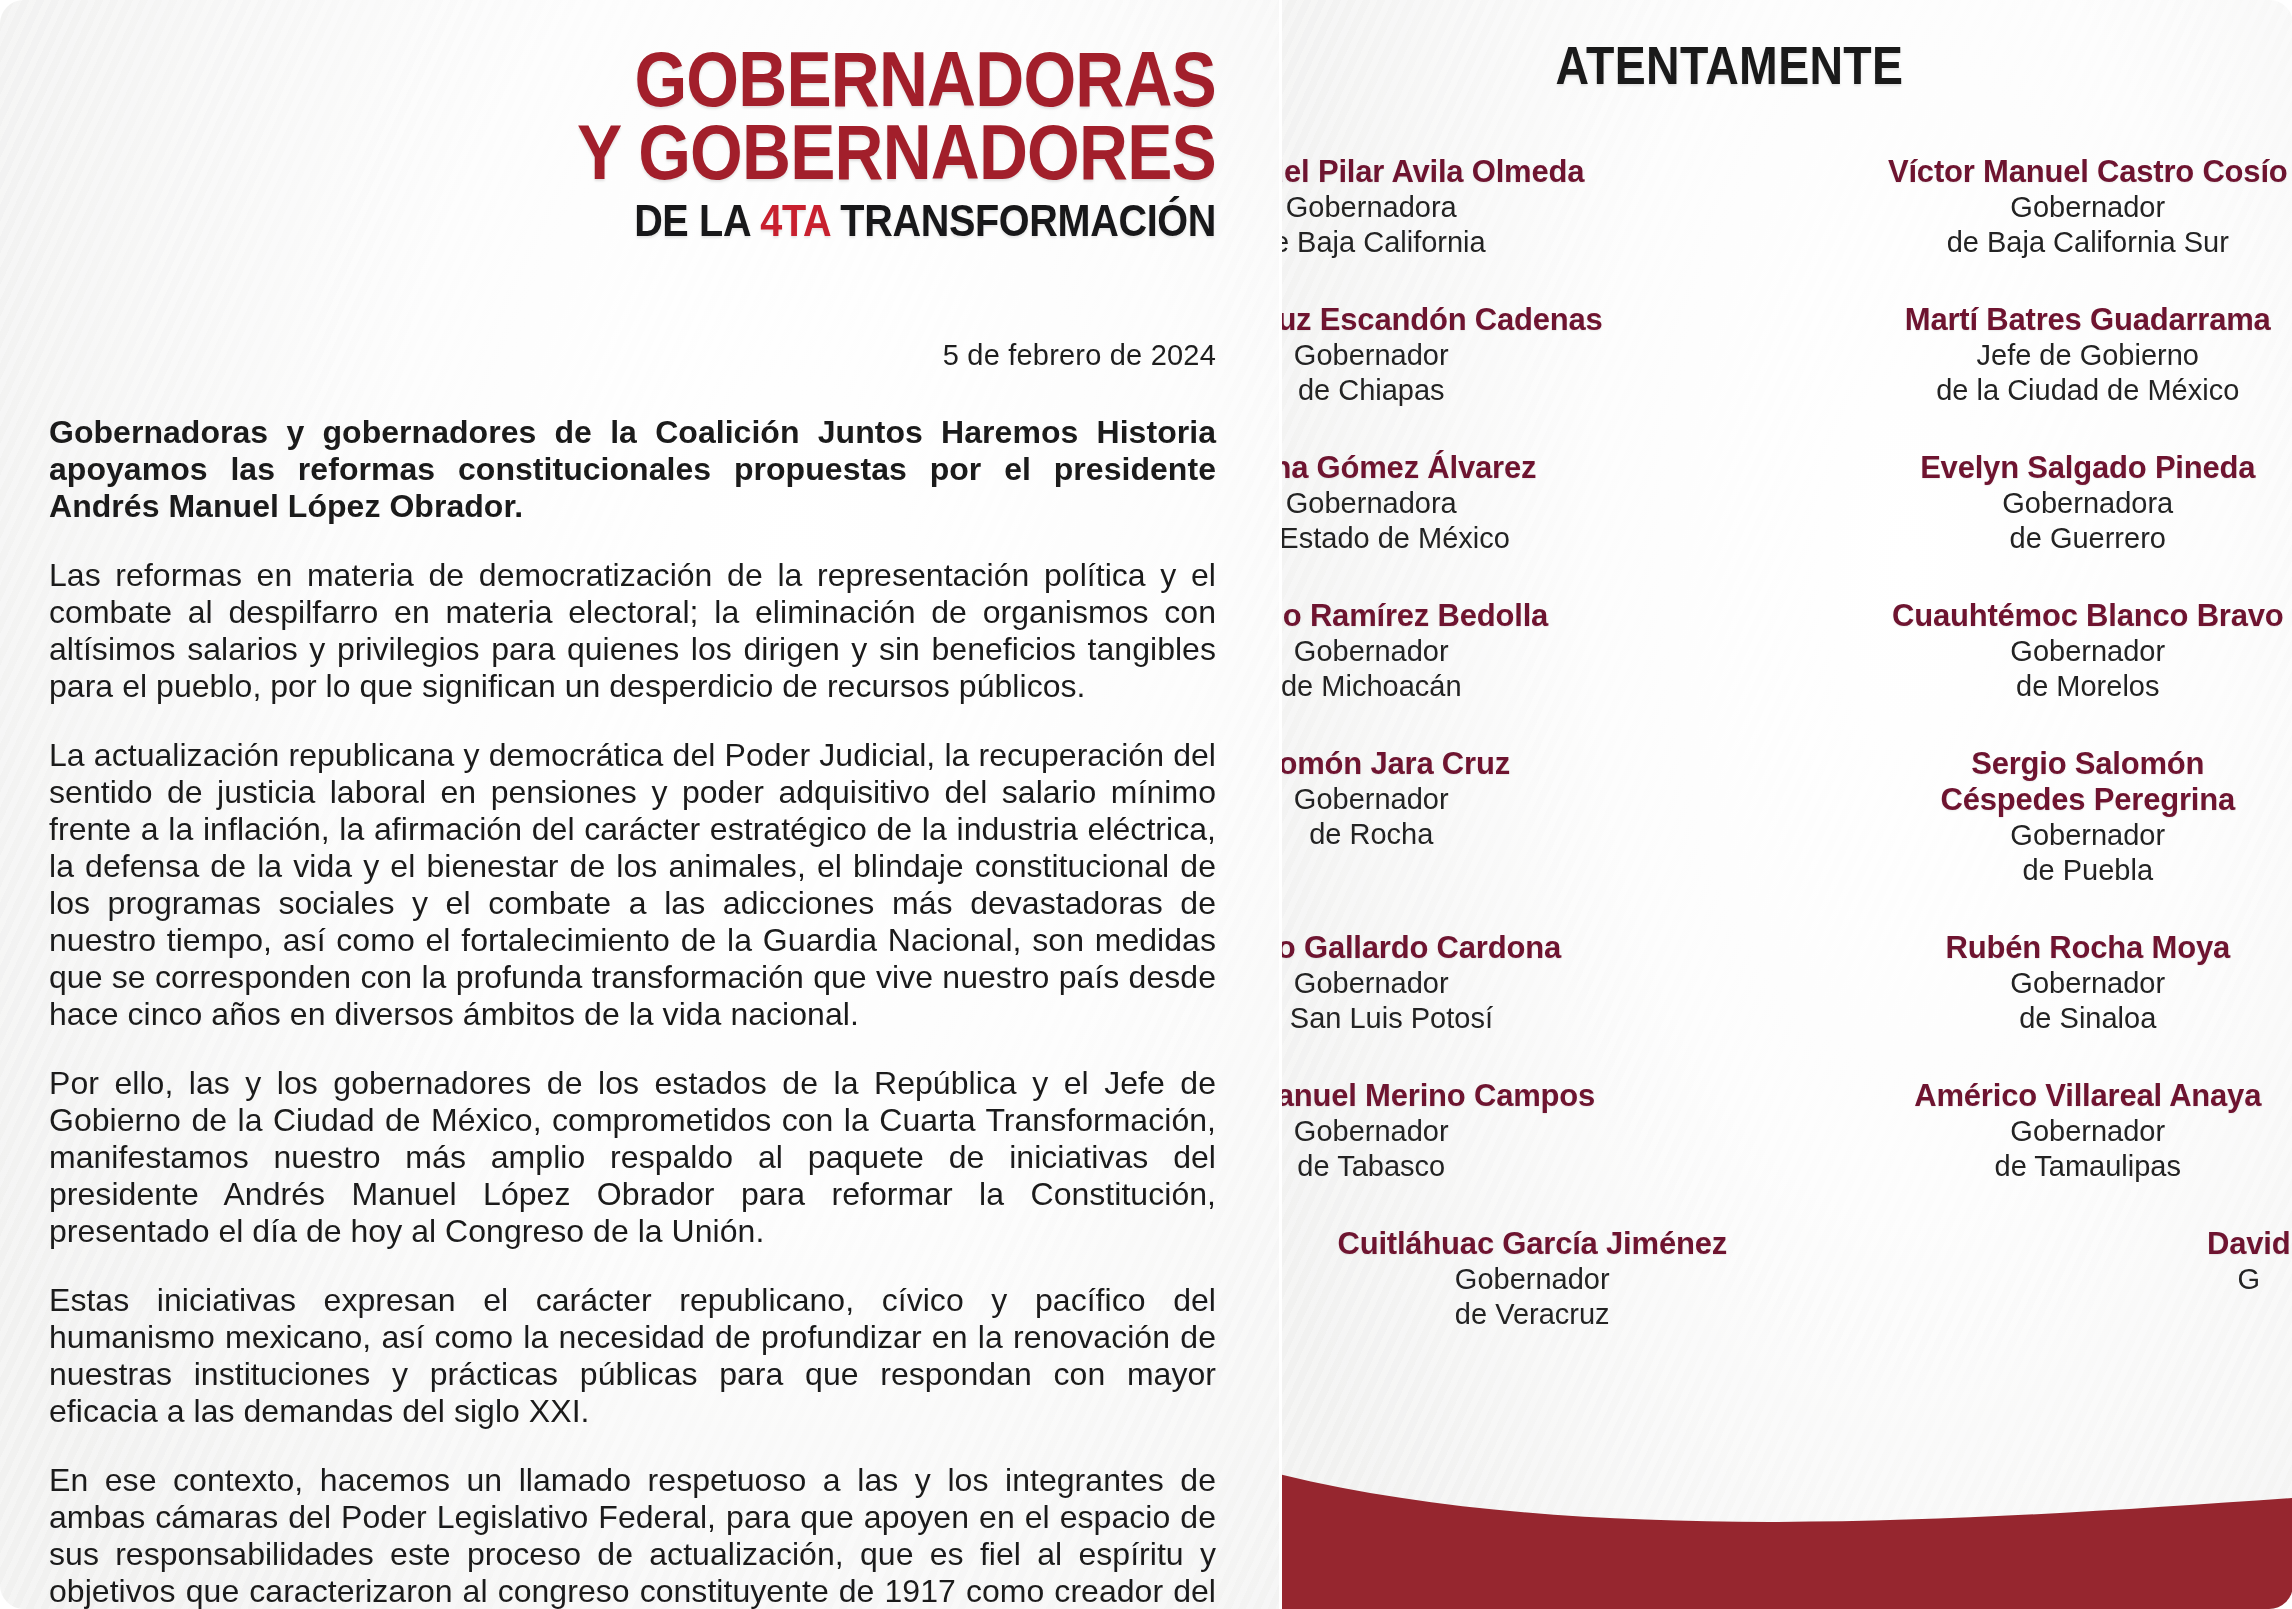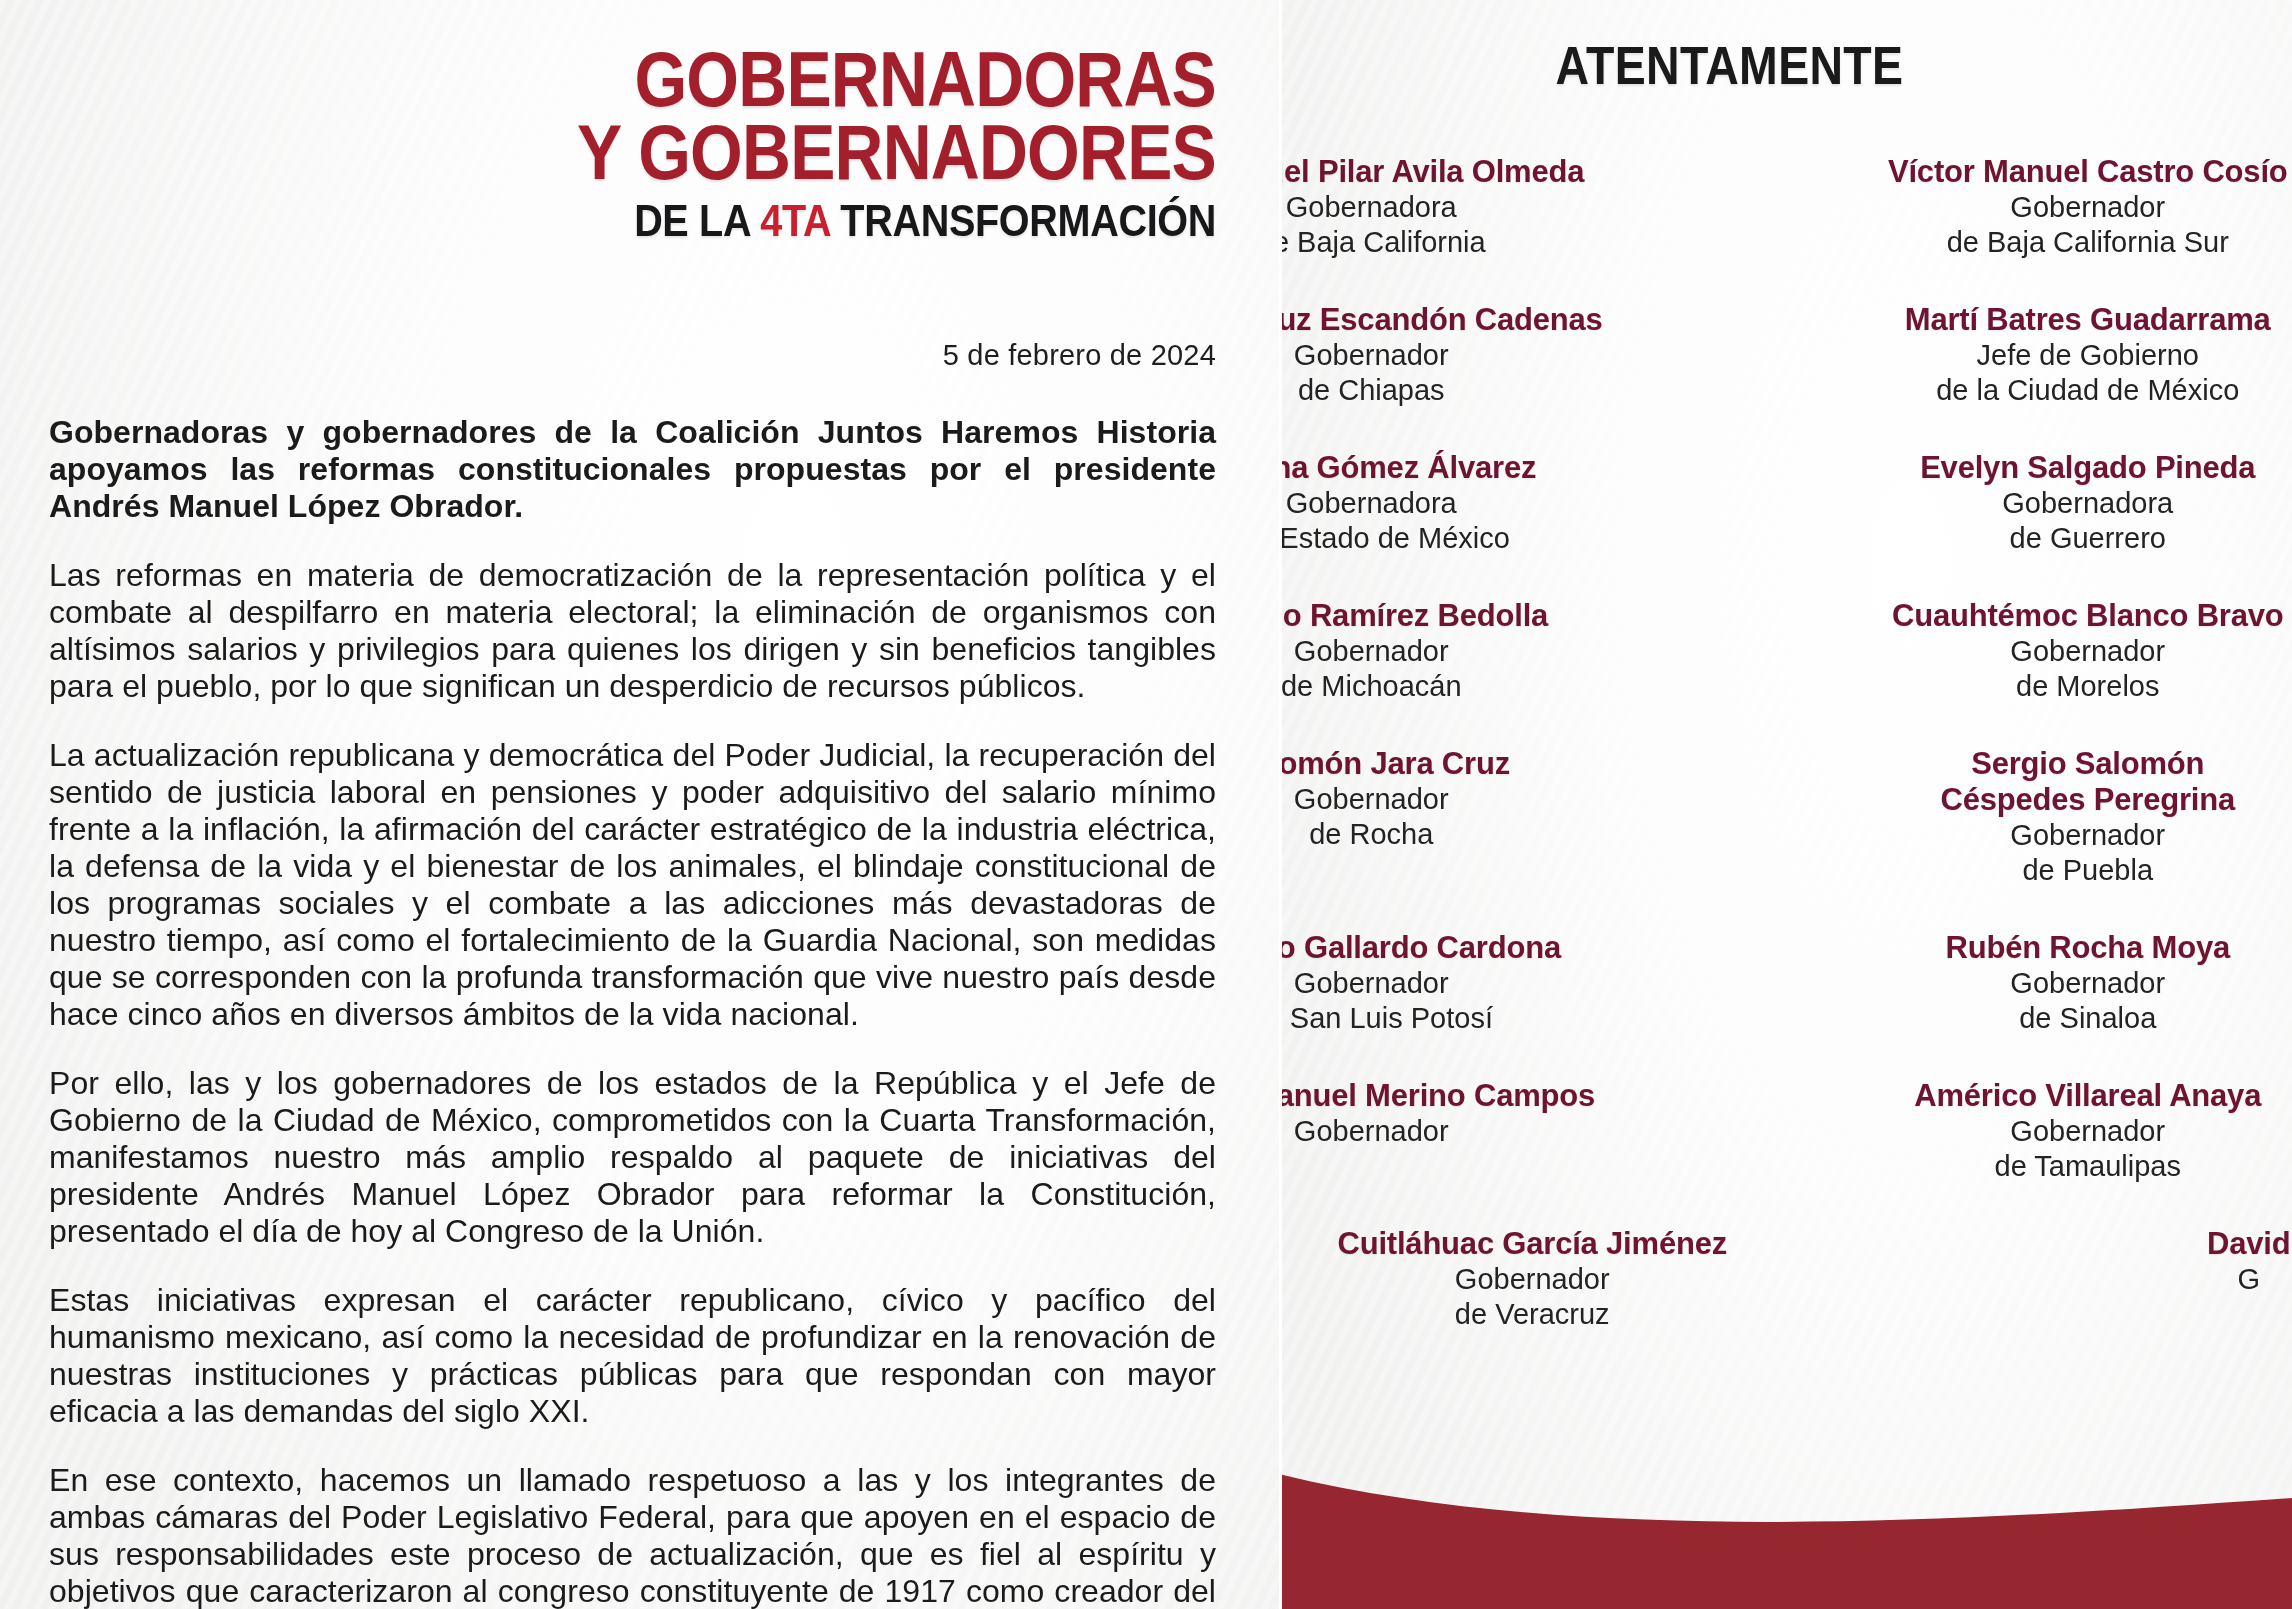--- a/index.html
+++ b/index.html
@@ -2,21 +2,21 @@
 <html style="font-size:14.3px"><head>
 <meta charset="utf-8">
 <style>
   html,body{margin:0;padding:0;}
   body{
     width:2293px;height:1609px;
     background:#ffffff;
     font-family:"Liberation Sans", sans-serif;
     overflow:hidden;
   }
-  .stage{position:relative;width:2293px;height:1609px;overflow:hidden;}
+  .stage{position:relative;width:2293px;height:1609px;overflow:hidden;border-radius:24px;}
 
   
   .paper{
     position:absolute;inset:0;
     background-color:#f2f2f1;
     background-image:
       repeating-linear-gradient(115deg,
         rgba(255,255,255,.85) 0px,
         rgba(255,255,255,.85) 6.3px,
         rgba(228,228,228,.55) 6.3px,
@@ -224,20 +224,21 @@
             <div class="sign-cell">
               <div class="sign-name" style="color: rgb(110, 20, 48);">Rubén Rocha Moya</div>
               <div class="sign-role">Gobernador</div>
               <div class="sign-state">de Sinaloa</div>
             </div>
           </div>
           <div class="sign-row">
             <div class="sign-cell">
               <div class="sign-name" style="color: rgb(110, 20, 48);">Carlos Manuel Merino Campos</div>
               <div class="sign-role">Gobernador</div>
+              <div class="sign-state">de Tabasco</div>
             </div>
             <div class="sign-cell">
               <div class="sign-name" style="color: rgb(110, 20, 48);">Américo Villareal Anaya</div>
               <div class="sign-role">Gobernador</div>
               <div class="sign-state">de Tamaulipas</div>
             </div>
           </div>
           <div class="sign-row offset">
             <div class="sign-cell">
               <div class="sign-name" style="color: rgb(110, 20, 48);">Cuitláhuac García Jiménez</div>

